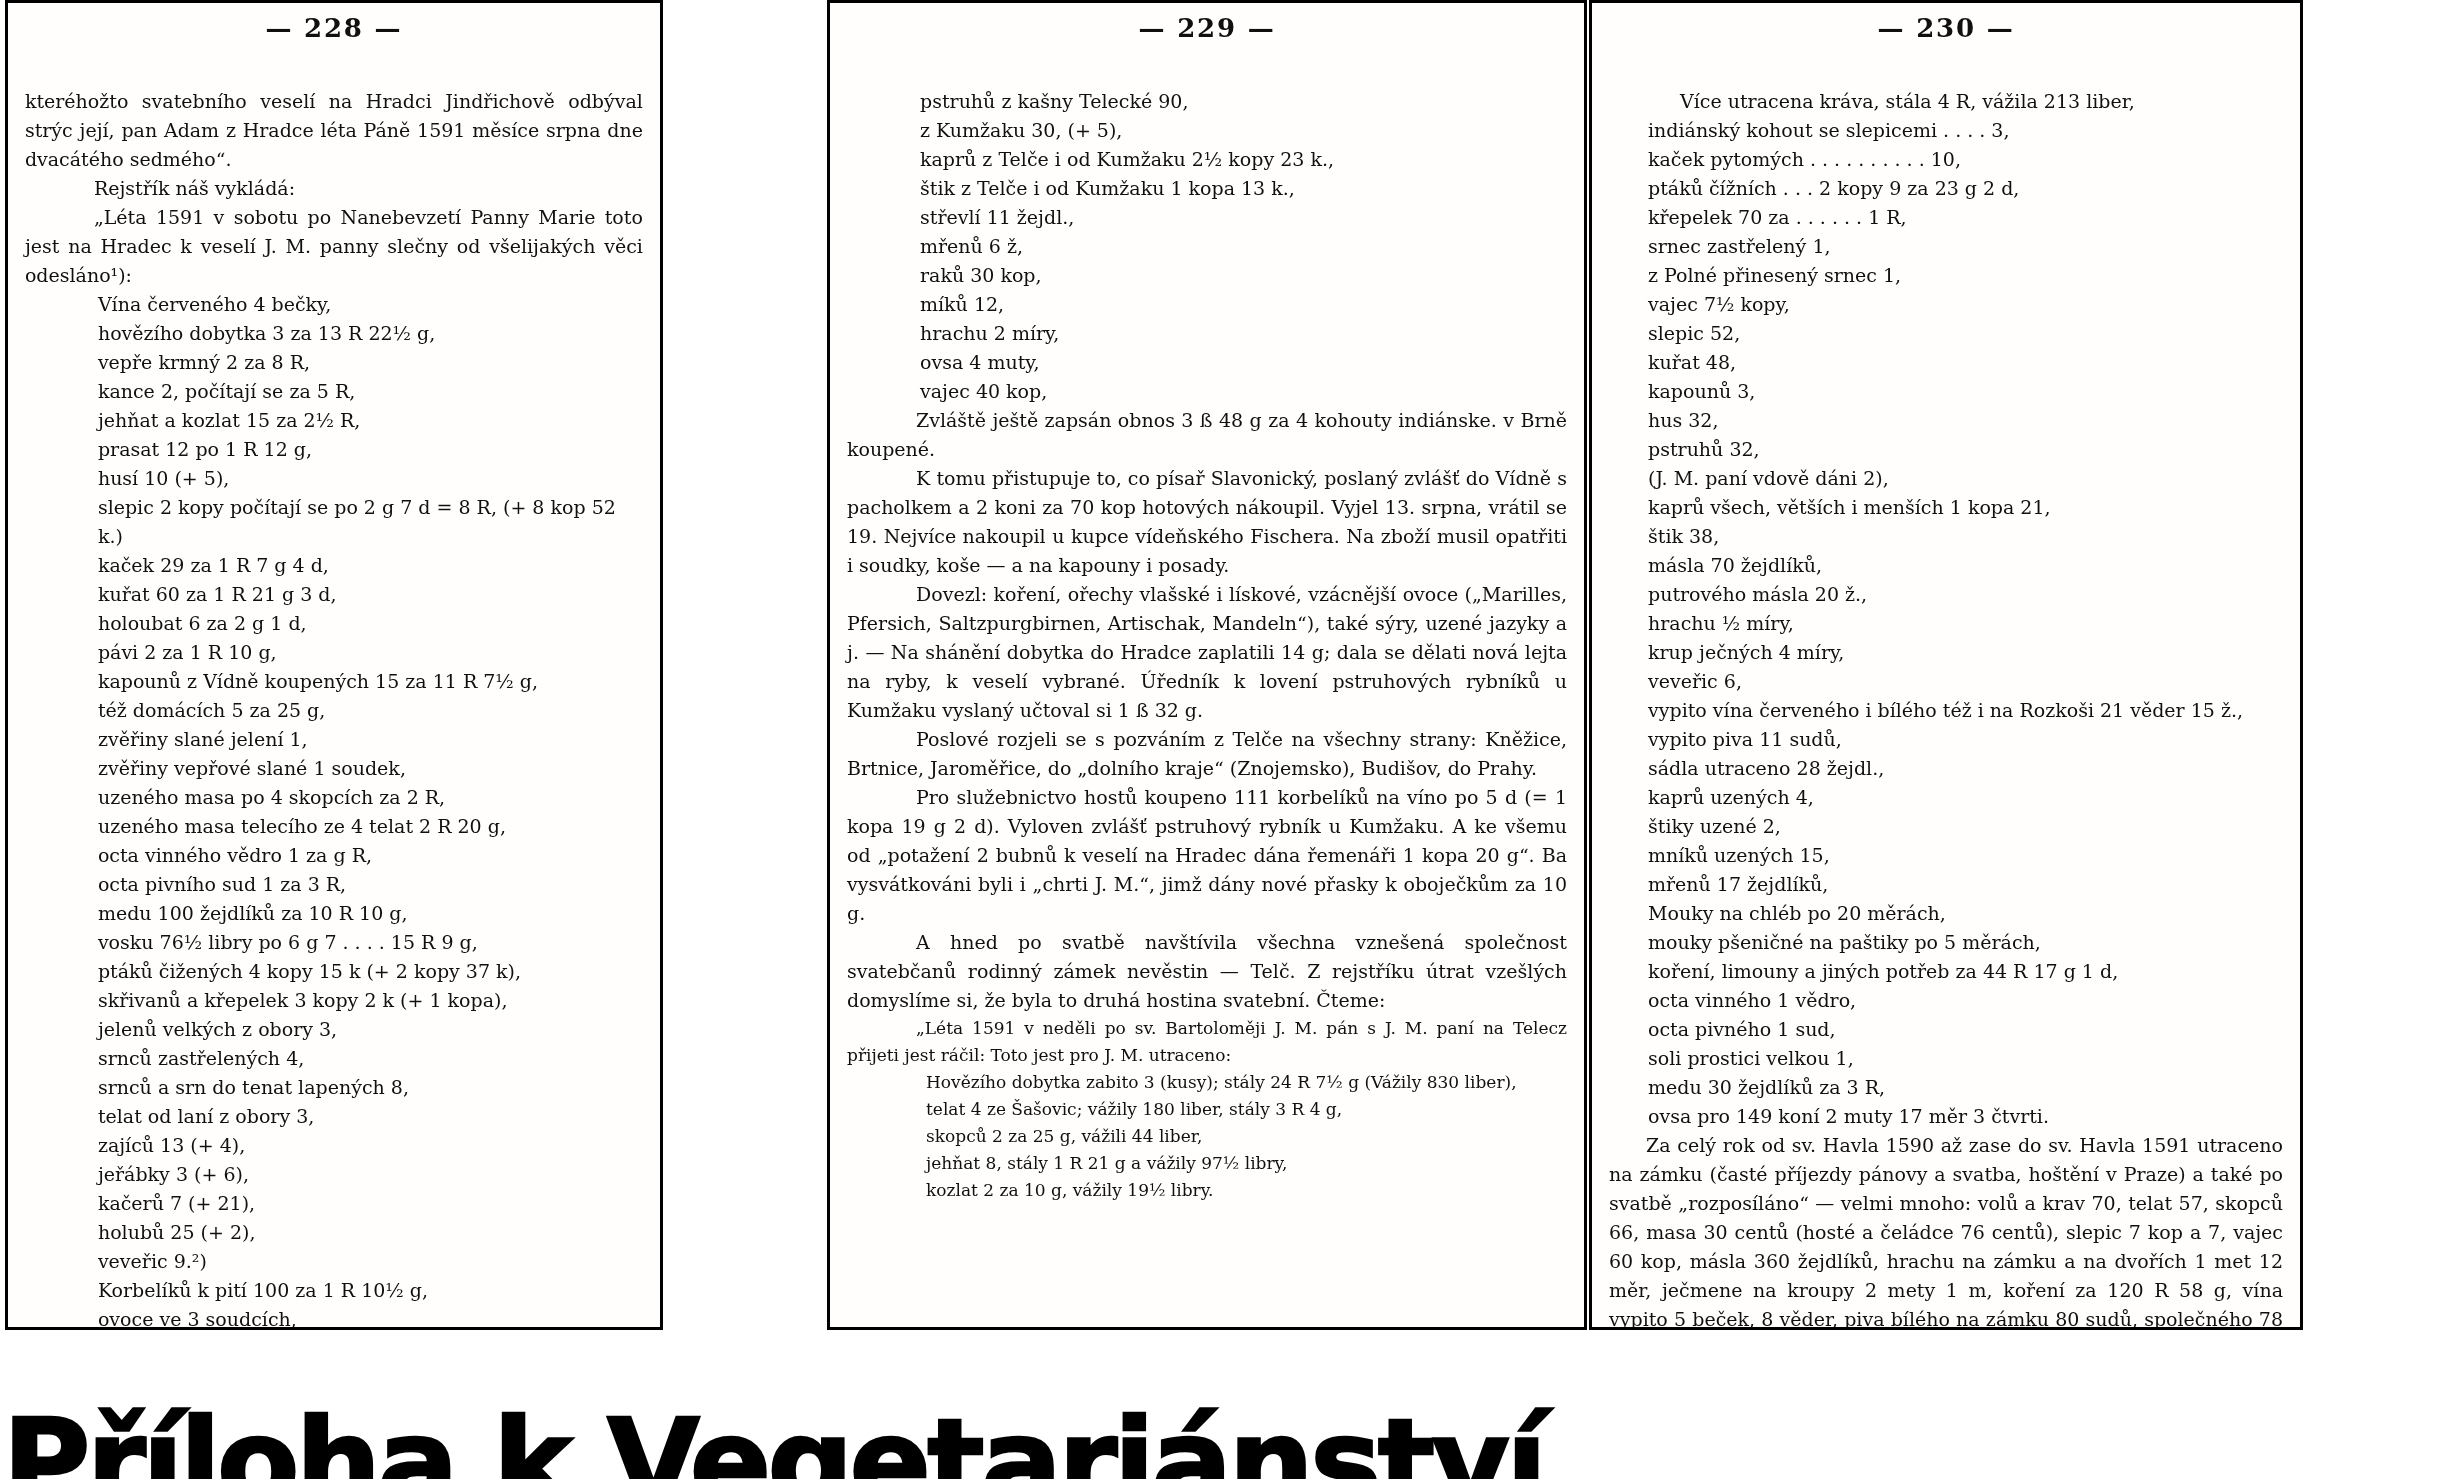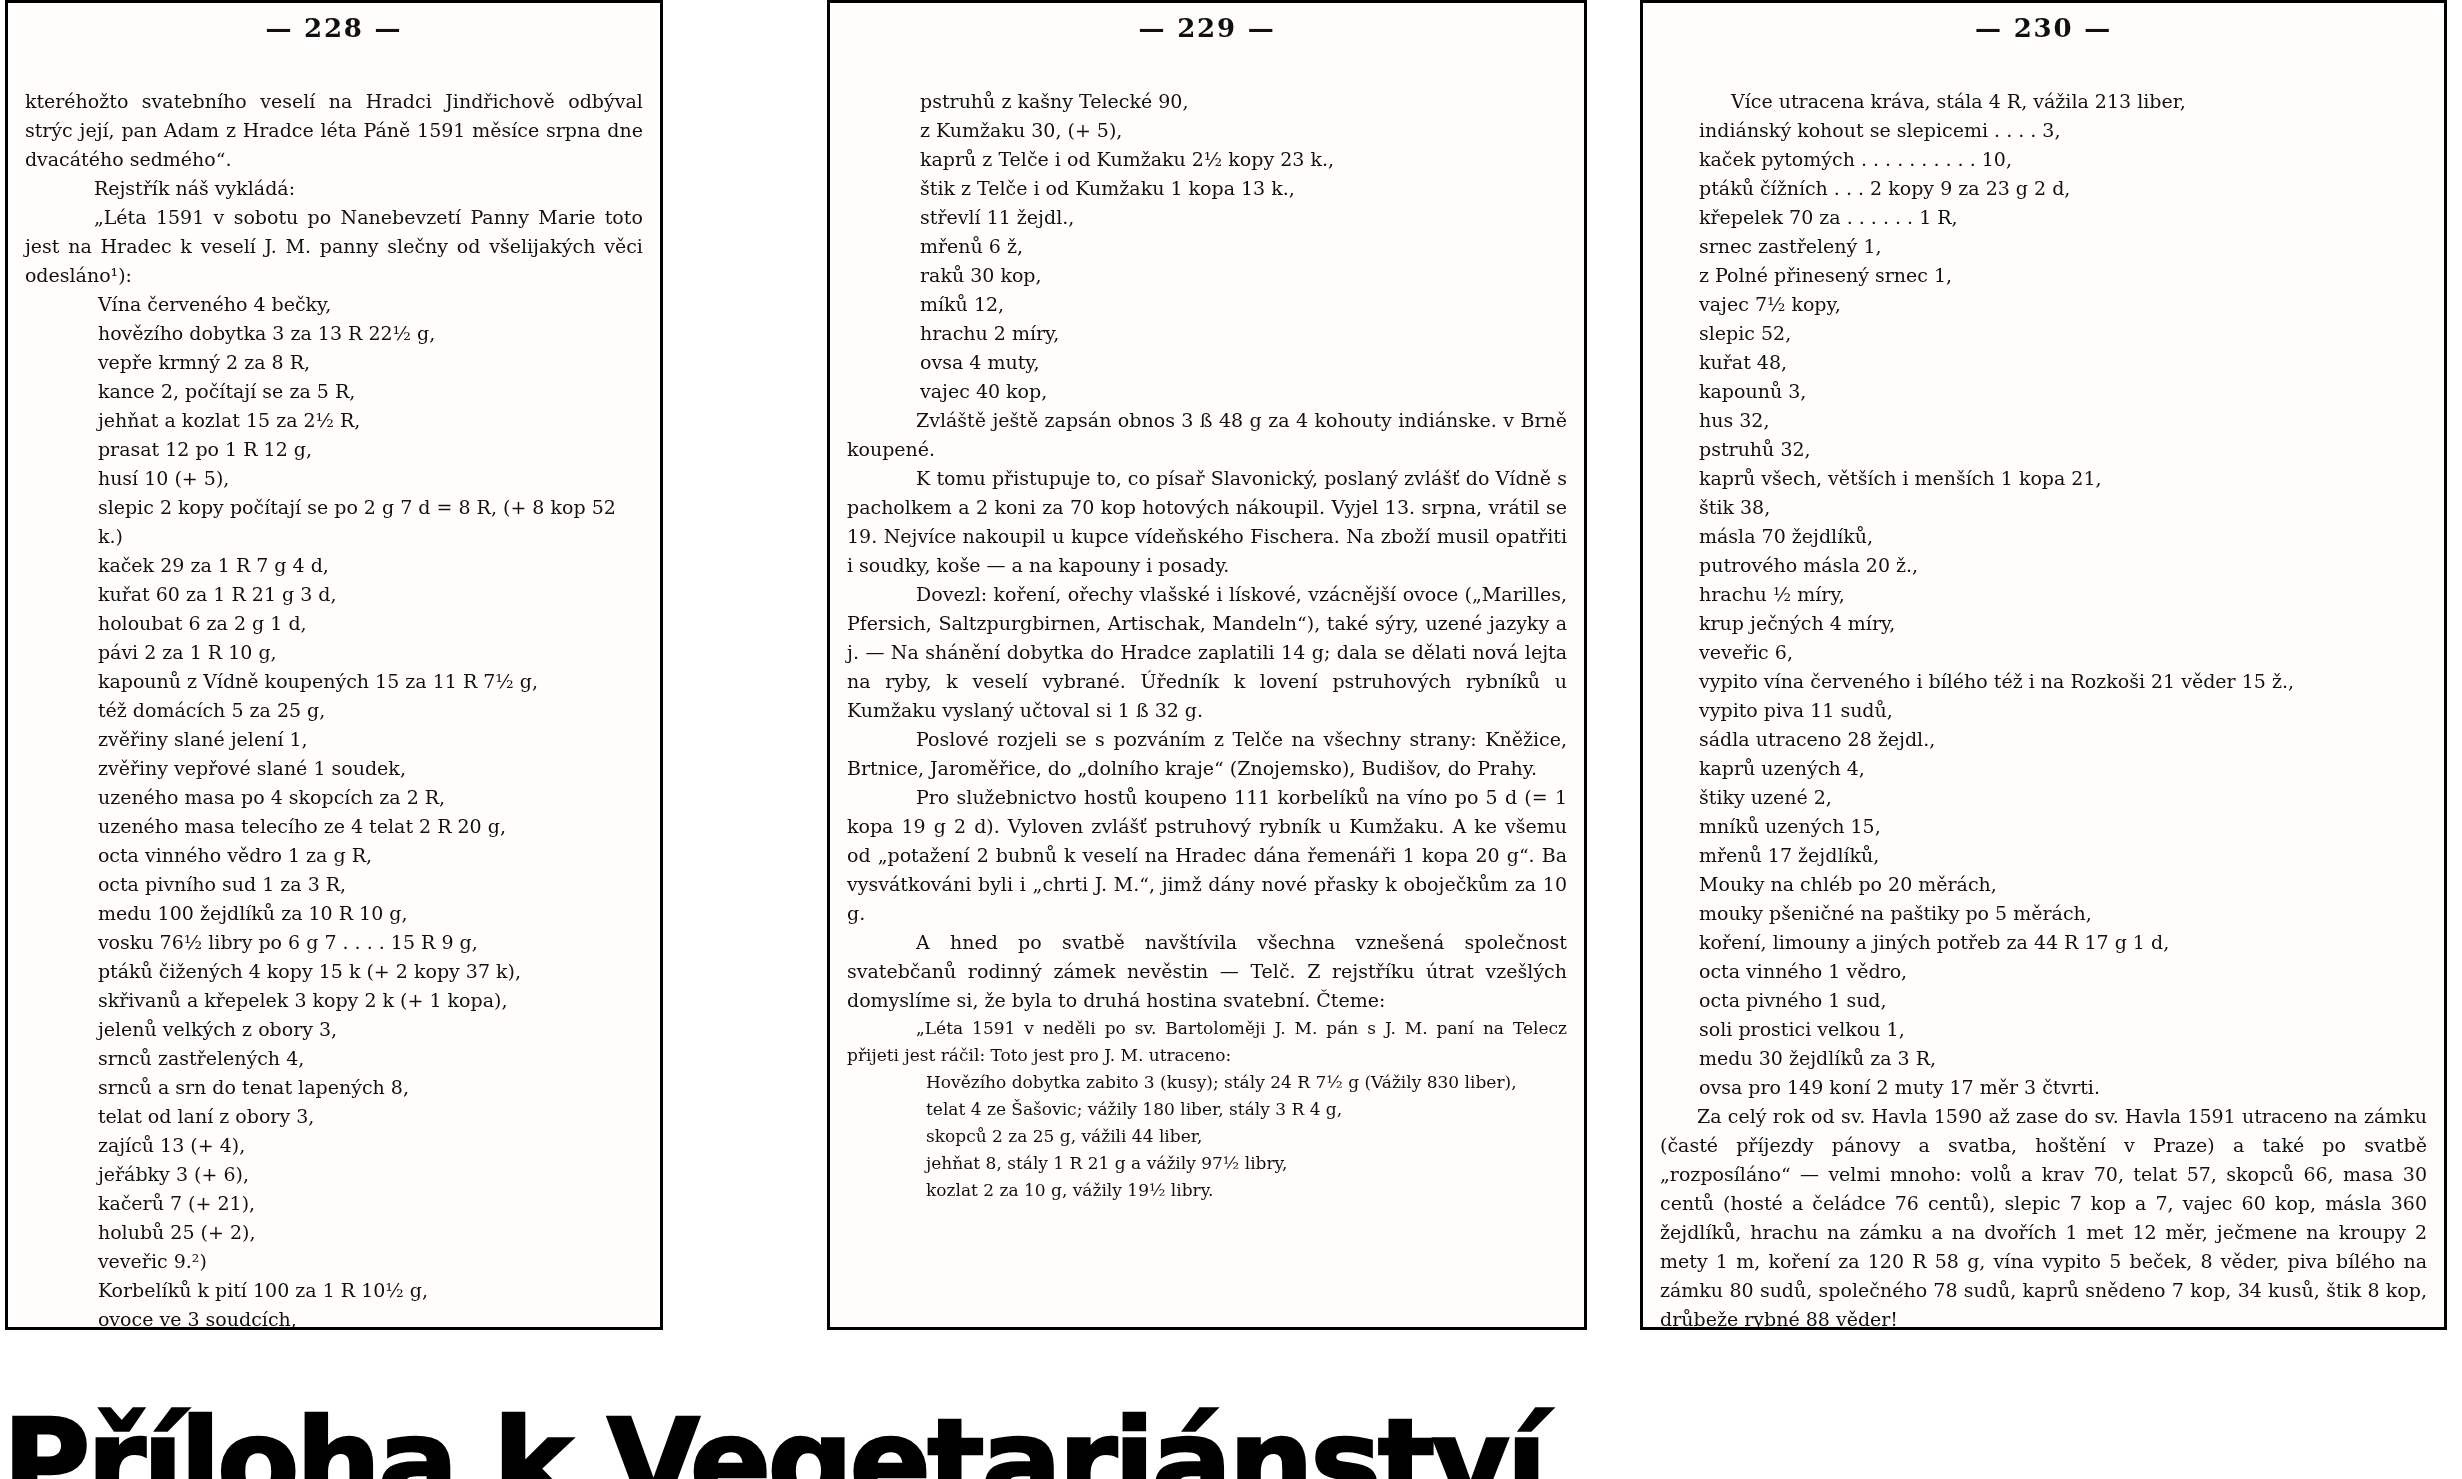--- a/index.html
+++ b/index.html
@@ -7,21 +7,21 @@
     width:2462px;height:1480px;position:relative;background:#ffffff;
     font-family:"DejaVu Serif","Liberation Serif",serif;color:#101010;
   }
   .page{
     position:absolute;top:0;height:1330px;background:#fffefc;
     border:3.1px solid #000;box-sizing:border-box;
     padding:6.2px 17px 0 17px;font-size:19px;line-height:29px;overflow:hidden;
   }
   .page-228{left:4.9px;width:658px;}
   .page-229{left:827px;width:760px;}
-  .page-230{left:1640px;width:807px;}
+  .page-230{left:1589px;width:714px;}
   .page-header{
     text-align:center;font-size:26px;font-weight:bold;line-height:33px;
     letter-spacing:1.8px;margin:2.5px 0 42px 0;
   }
   .para{margin:0;}
   .justify{text-align:justify;}
   .indent{text-indent:69px;}
   .hang{text-indent:69px;}
   .list{padding-left:73px;}
   .list-line{white-space:normal;}
@@ -132,20 +132,21 @@
         <div class="list-line">ptáků čížních . . . 2 kopy 9 za 23 g 2 d,</div>
         <div class="list-line">křepelek 70 za . . . . . . 1 R,</div>
         <div class="list-line">srnec zastřelený 1,</div>
         <div class="list-line">z Polné přinesený srnec 1,</div>
         <div class="list-line">vajec 7½ kopy,</div>
         <div class="list-line">slepic 52,</div>
         <div class="list-line">kuřat 48,</div>
         <div class="list-line">kapounů 3,</div>
         <div class="list-line">hus 32,</div>
         <div class="list-line">pstruhů 32,</div>
+        <div class="list-line">(J. M. paní vdově dáni 2),</div>
         <div class="list-line">kaprů všech, větších i menších 1 kopa 21,</div>
         <div class="list-line">štik 38,</div>
         <div class="list-line">másla 70 žejdlíků,</div>
         <div class="list-line">putrového másla 20 ž.,</div>
         <div class="list-line">hrachu ½ míry,</div>
         <div class="list-line">krup ječných 4 míry,</div>
         <div class="list-line">veveřic 6,</div>
         <div class="list-line">vypito vína červeného i bílého též i na Rozkoši 21 věder 15 ž.,</div>
         <div class="list-line">vypito piva 11 sudů,</div>
         <div class="list-line">sádla utraceno 28 žejdl.,</div>

